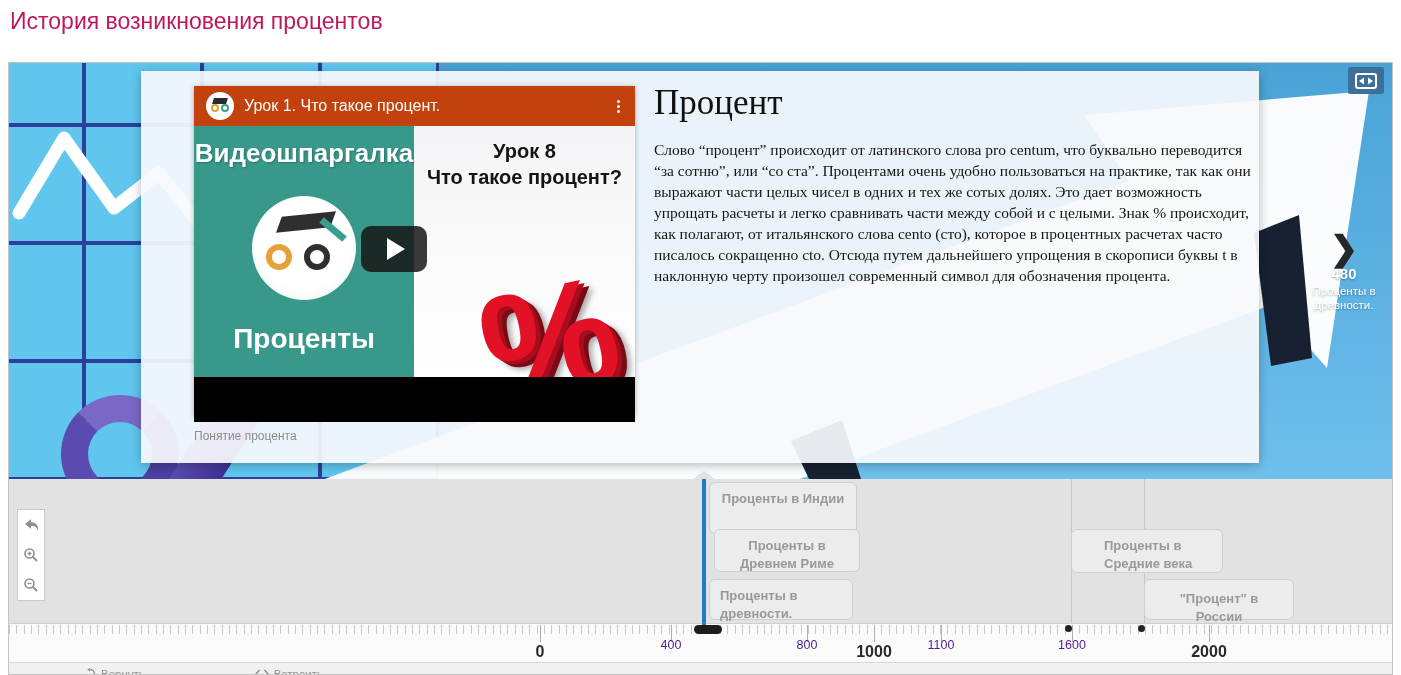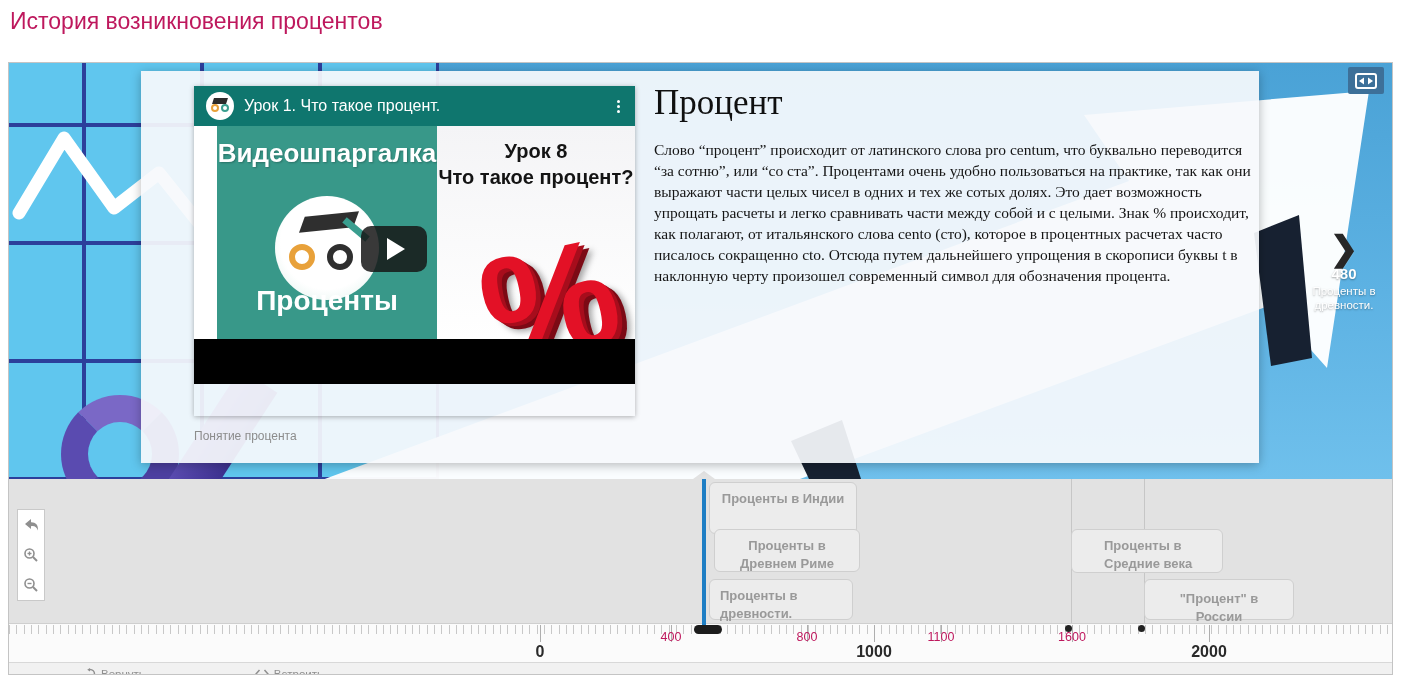--- a/index.html
+++ b/index.html
@@ -29,30 +29,30 @@
     border-radius:50%; border:27px solid #4c3fa0; border-top-color:#7a68c6; border-left-color:#5a4bb0; }
   .pct-slash { position:absolute; left:168px; top:300px; width:44px; height:220px;
     background:linear-gradient(90deg,#5a4bb0,#3d3190); transform:rotate(33deg); }
 
   
   .slide-card { position:absolute; left:132px; top:8px; width:1118px; height:392px;
     background:rgba(246,249,252,0.93); box-shadow:0 2px 10px rgba(0,0,0,0.28); z-index:5; }
 
   
   .video { position:absolute; left:53px; top:15px; width:441px; height:330px; box-shadow:0 1px 5px rgba(0,0,0,.3); }
-  .video-header { height:40px; background:#0f766e; display:flex; align-items:center; padding:0 12px; gap:10px; }
+  .video-header { height:40px; background:#c2410c; display:flex; align-items:center; padding:0 12px; gap:10px; }
   .avatar { width:28px; height:28px; border-radius:50%; background:#fff; position:relative; flex:0 0 auto; overflow:hidden; }
   .avatar i { position:absolute; display:block; }
   .av-cap { left:7px; top:6px; width:14px; height:6px; background:#2b2b2b; transform:skewX(-18deg); }
   .av-gl1 { left:5px; top:12px; width:8px; height:8px; border:2px solid #e8a13a; border-radius:50%; }
   .av-gl2 { left:15px; top:12px; width:8px; height:8px; border:2px solid #3a9e8f; border-radius:50%; }
   .video-title { color:#fff; font-size:16px; flex:1 1 auto; white-space:nowrap; overflow:hidden; }
   .kebab { color:#fff; font-size:14px; letter-spacing:0; line-height:5px; width:10px; text-align:center; }
   .kebab span { display:block; width:3px; height:3px; border-radius:50%; background:#fff; margin:2px auto; }
-  .thumb { height:213px; display:flex; position:relative; overflow:hidden; background:#fff;padding-left:23px; }
+  .thumb { height:251px; display:flex; position:relative; overflow:hidden; background:#fff; }
   .thumb-left { width:220px; background:#389889; position:relative; }
   .brand { position:absolute; left:0; right:0; top:12px; text-align:center; color:#fff;
     font-weight:bold; font-size:26px; text-shadow:1px 1px 2px rgba(0,0,0,.25); }
   .doodle { position:absolute; left:58px; top:70px; width:104px; height:104px; border-radius:50%;
     background:radial-gradient(circle at 50% 45%, #ffffff 60%, #d9efe9 100%); }
   .doodle i { position:absolute; display:block; }
   .dd-cap { left:28px; top:18px; width:52px; height:16px; background:#2f2f2f; transform:skewX(-25deg) rotate(-6deg); }
   .dd-gl1 { left:14px; top:48px; width:26px; height:26px; border:6px solid #e8a13a; border-radius:50%; }
   .dd-gl2 { left:52px; top:48px; width:26px; height:26px; border:6px solid #2f2f2f; border-radius:50%; }
   .dd-pen { left:66px; top:30px; width:30px; height:7px; background:#3a9e8f; transform:rotate(40deg); }
@@ -100,21 +100,21 @@
   .ev3 { left:700px; top:516px; width:144px; height:41px; text-align:left; }
   .ev4 { left:1062px; top:466px; width:152px; height:44px; padding-left:32px; }
   .ev5 { left:1135px; top:516px; width:150px; height:41px; text-align:center; padding-top:10px; }
 
   
   .axis { position:absolute; left:0; top:560px; width:1385px; height:39px; background:#fbfbfb; border-top:1px solid #cfcfcf; }
   .ticks { position:absolute; left:0; top:1px; width:1385px; height:9px;
     background:repeating-linear-gradient(90deg,#c8c8c8 0 1px, transparent 1px 7.33px); }
   .major-tick { position:absolute; top:1px; width:1px; height:17px; background:#aeaeae; }
   .axis-label { position:absolute; transform:translateX(-50%); white-space:nowrap; }
-  .minor-lbl { top:6px; font-size:12.5px; color:#be185d; }
+  .minor-lbl { top:14px; font-size:12.5px; color:#4c1d95; }
   .era-lbl { top:19px; font-size:16px; font-weight:bold; color:#2a2a2a; }
   .mt0{left:531px} .mt400{left:662px} .mt800{left:798px} .mt1000{left:865px}
   .mt1200{left:932px} .mt1600{left:1063px} .mt2000{left:1200px}
 
   
   .tl-toolbar { position:absolute; left:8px; top:446px; width:28px; background:#fff; border:1px solid #c9c9c9; z-index:7; }
   .tl-btn { width:26px; height:30px; display:flex; align-items:center; justify-content:center; }
 
   
   .footerbar { position:absolute; left:0; top:599px; width:1385px; height:26px; background:#f1f1f1;

